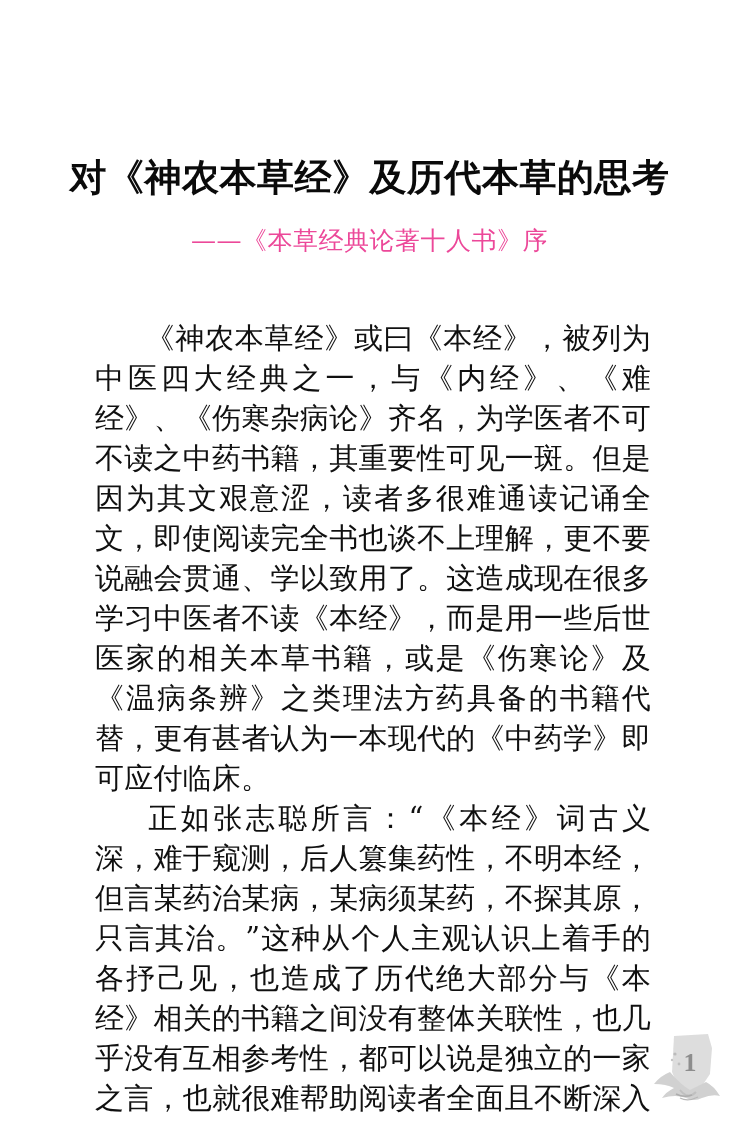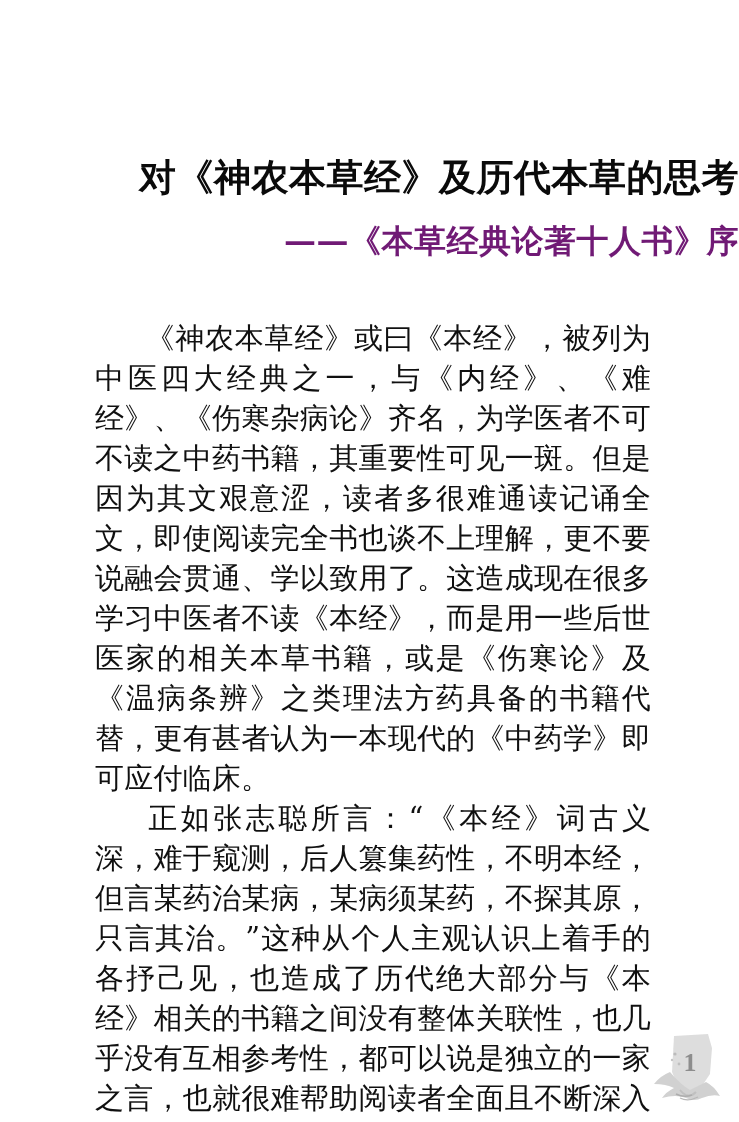--- a/index.html
+++ b/index.html
@@ -20,40 +20,40 @@
     inset: 0;
     background: #ffffff;
   }
 
   
   .title-block {
     position: absolute;
     left: 0;
     right: 0;
     top: 152px;
-    text-align: right;
+    text-align: center;
   }
 
   .doc-title {
     font-size: 37px;
     font-weight: 700;
     letter-spacing: 0.5px;
     line-height: 50px;
     color: #0a0a0a;
     white-space: nowrap;
     font-family: "DejaVu Serif", "Liberation Serif", serif;
   }
 
   .doc-subtitle {
     margin-top: 22px;
-    font-size: 32px;
-    font-weight: 700;
+    font-size: 25px;
+    font-weight: 400;
     letter-spacing: 0.5px;
     line-height: 34px;
-    color: #701a75;
+    color: #ec4899;
     white-space: nowrap;
   }
 
   
   .body-col {
     position: absolute;
     left: 95px;
     top: 318px;
     width: 556px;
   }

